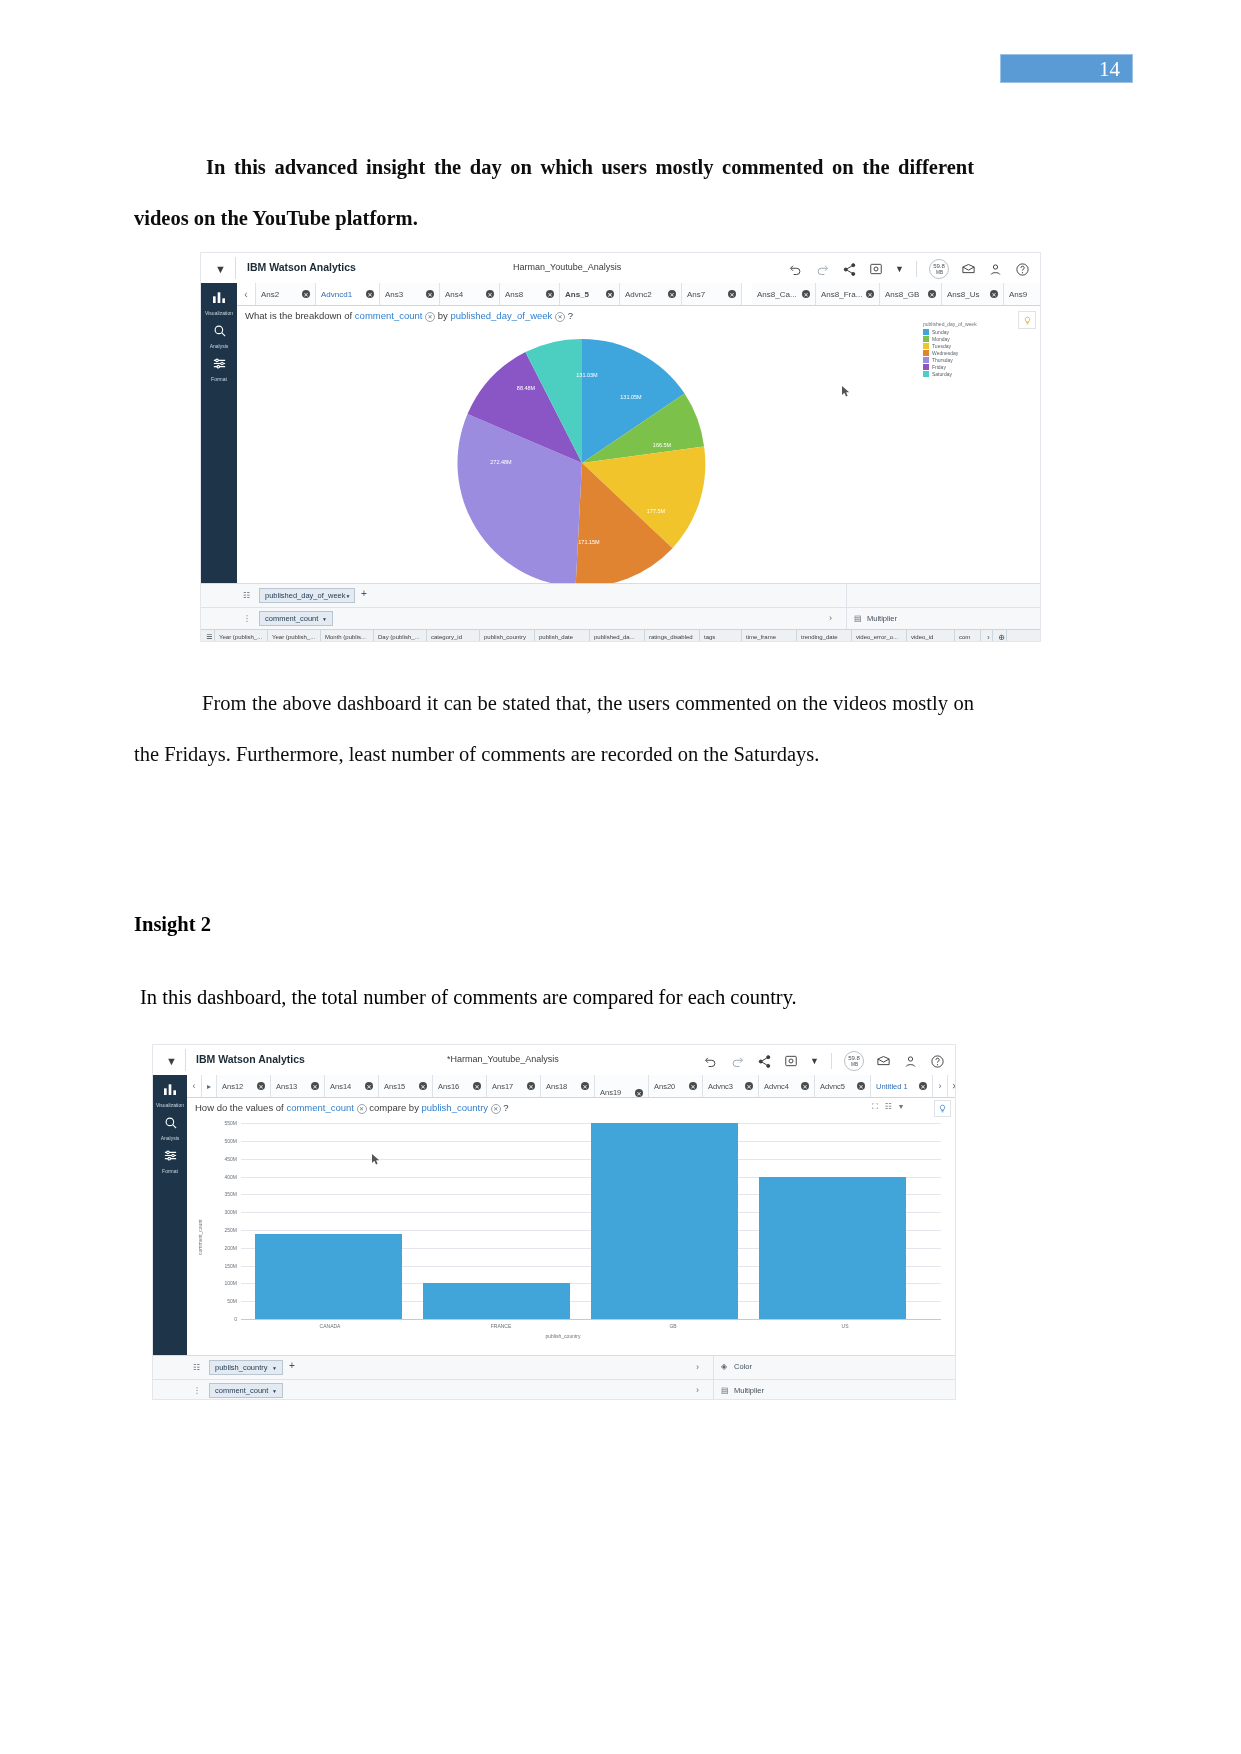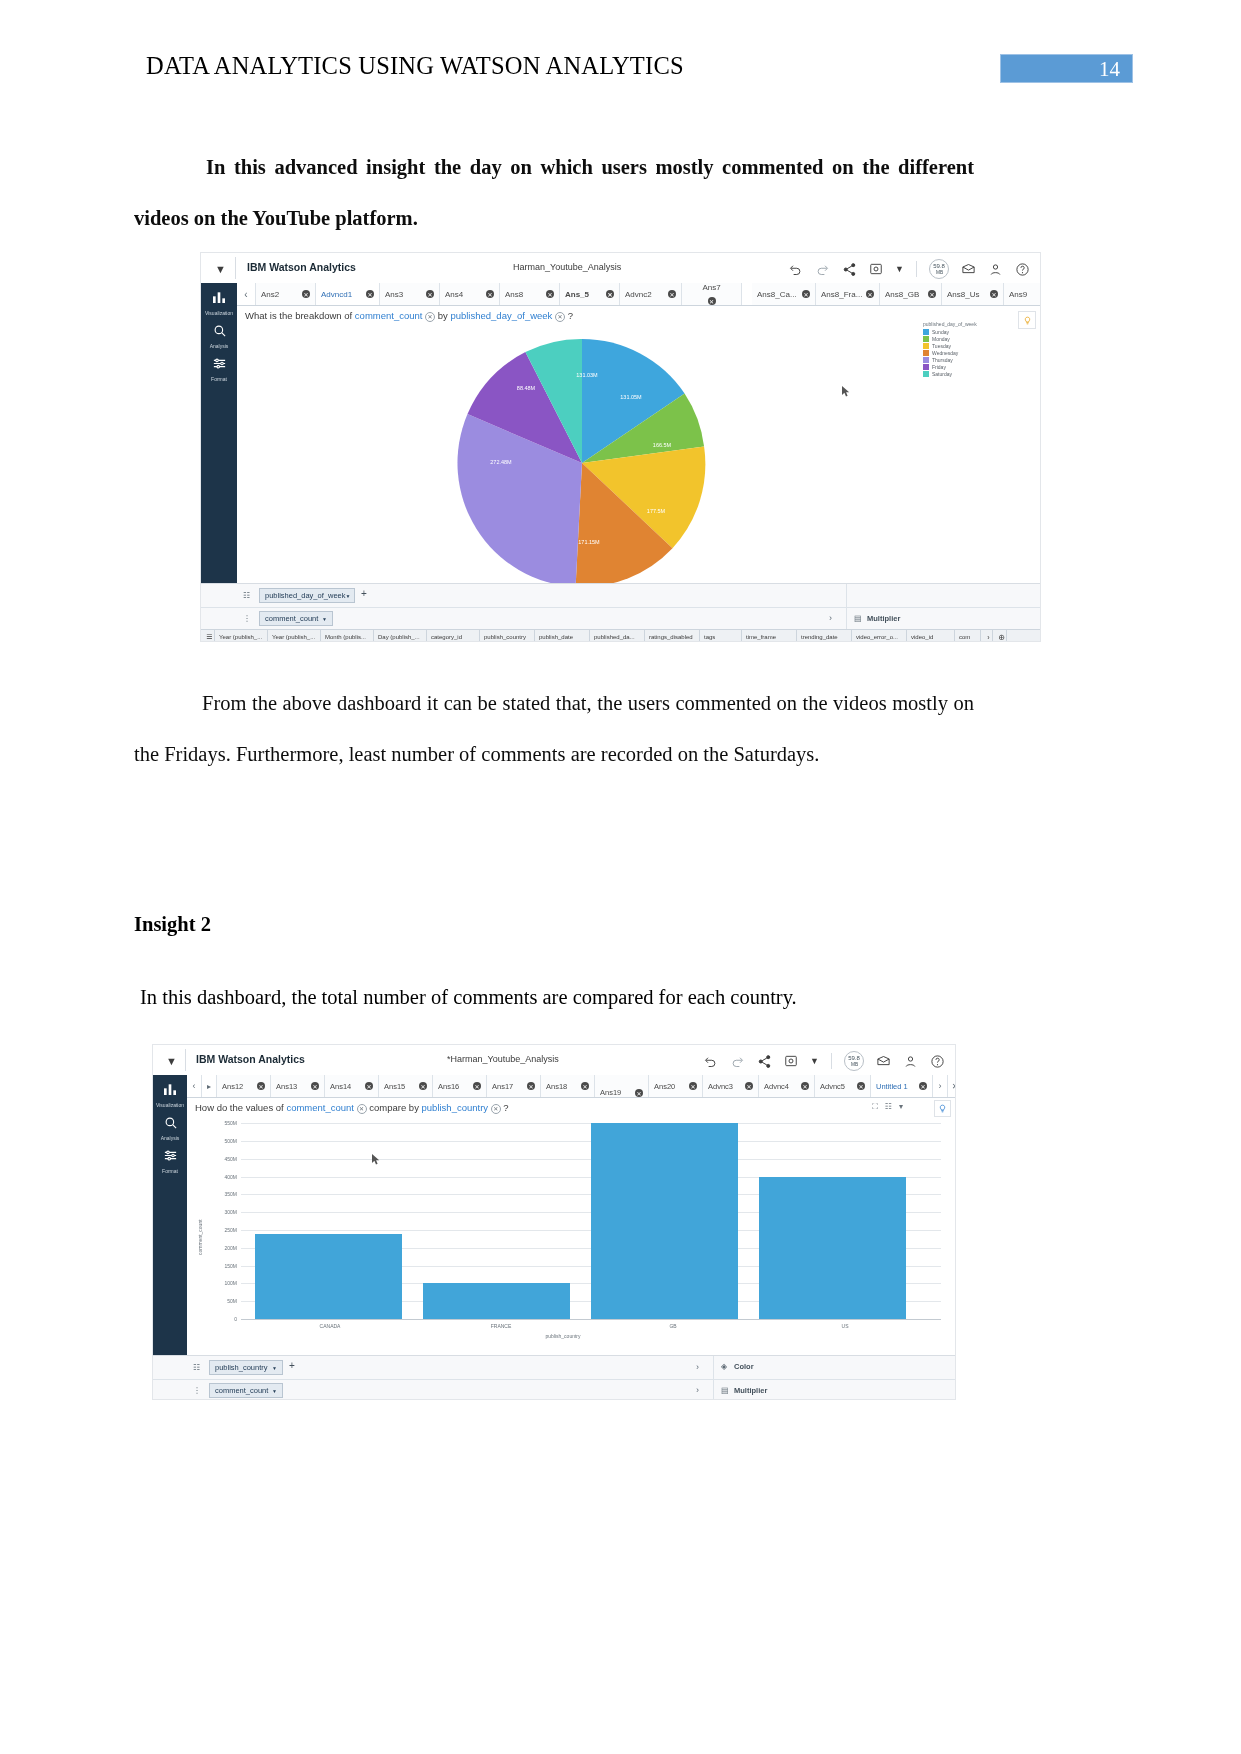--- a/index.html
+++ b/index.html
@@ -221,21 +221,21 @@
     color: #27405a;
     display: flex; align-items: center;
     box-sizing: border-box;
     white-space: nowrap;
     overflow: hidden;
   }
   .shelfrow { position: absolute; left: 0; right: 0; }
   .shelfrow .ico { position: absolute; color: #5e6a74; }
   .shelfrow .plus { position: absolute; color: #43505b; }
   .shelfrow .chevr { position: absolute; color: #5e6a74; }
-  .shelfrow .mult { position: absolute; color: #43505b; white-space: nowrap; font-weight: bold; }
+  .shelfrow .mult { position: absolute; color: #43505b; white-space: nowrap; }
   .divline { position: absolute; background: #dde3e9; }
 
   
   .gridbar {
     position: absolute; left: 0; right: 0;
     background: #eef1f4;
     border-top: 1px solid #cdd5dd;
     display: flex; align-items: stretch;
     overflow: hidden;
   }
@@ -283,21 +283,20 @@
     color: #6a737b;
     transform: rotate(-90deg);
     transform-origin: left top;
     white-space: nowrap;
   }
 </style>
 </head>
 <body>
 
 <div class="page-header">
-  <div class="doc-title">DATA ANALYTICS USING WATSON ANALYTICS</div>
   <div class="page-num-box">
     <span>14</span>
   </div>
 </div>
 
 <div class="para p1">In this advanced insight the day on which users mostly commented on the different videos on the YouTube platform.</div>
 
 <div class="shot" id="shot1" style="left:200px; top:252px; width:841px; height:390px; border:1px solid #e3e6ea;">
 
   <div class="topbar">
@@ -417,21 +416,21 @@
       <span class="tx" style="width:8px;height:8px;font-size:6px;">✕</span>
     </div>
     <div class="tab" style="width:60px; padding:0 5px; font-size:8px;font-weight:bold;">
       <span>Ans_5</span>
       <span class="tx" style="width:8px;height:8px;font-size:6px;">✕</span>
     </div>
     <div class="tab" style="width:62px; padding:0 5px; font-size:8px;">
       <span>Advnc2</span>
       <span class="tx" style="width:8px;height:8px;font-size:6px;">✕</span>
     </div>
-    <div class="tab" style="width:60px; padding:0 5px; font-size:8px;flex-direction:column;">
+    <div class="tab" style="width:60px; padding:0 5px; font-size:8px;">
       <span>Ans7</span>
       <span class="tx" style="width:8px;height:8px;font-size:6px;">✕</span>
     </div>
     <div class="tab" style="width:64px; padding:0 5px; font-size:8px;margin-left:10px;">
       <span>Ans8_Ca...</span>
       <span class="tx" style="width:8px;height:8px;font-size:6px;">✕</span>
     </div>
     <div class="tab" style="width:64px; padding:0 5px; font-size:8px;">
       <span>Ans8_Fra...</span>
       <span class="tx" style="width:8px;height:8px;font-size:6px;">✕</span>

